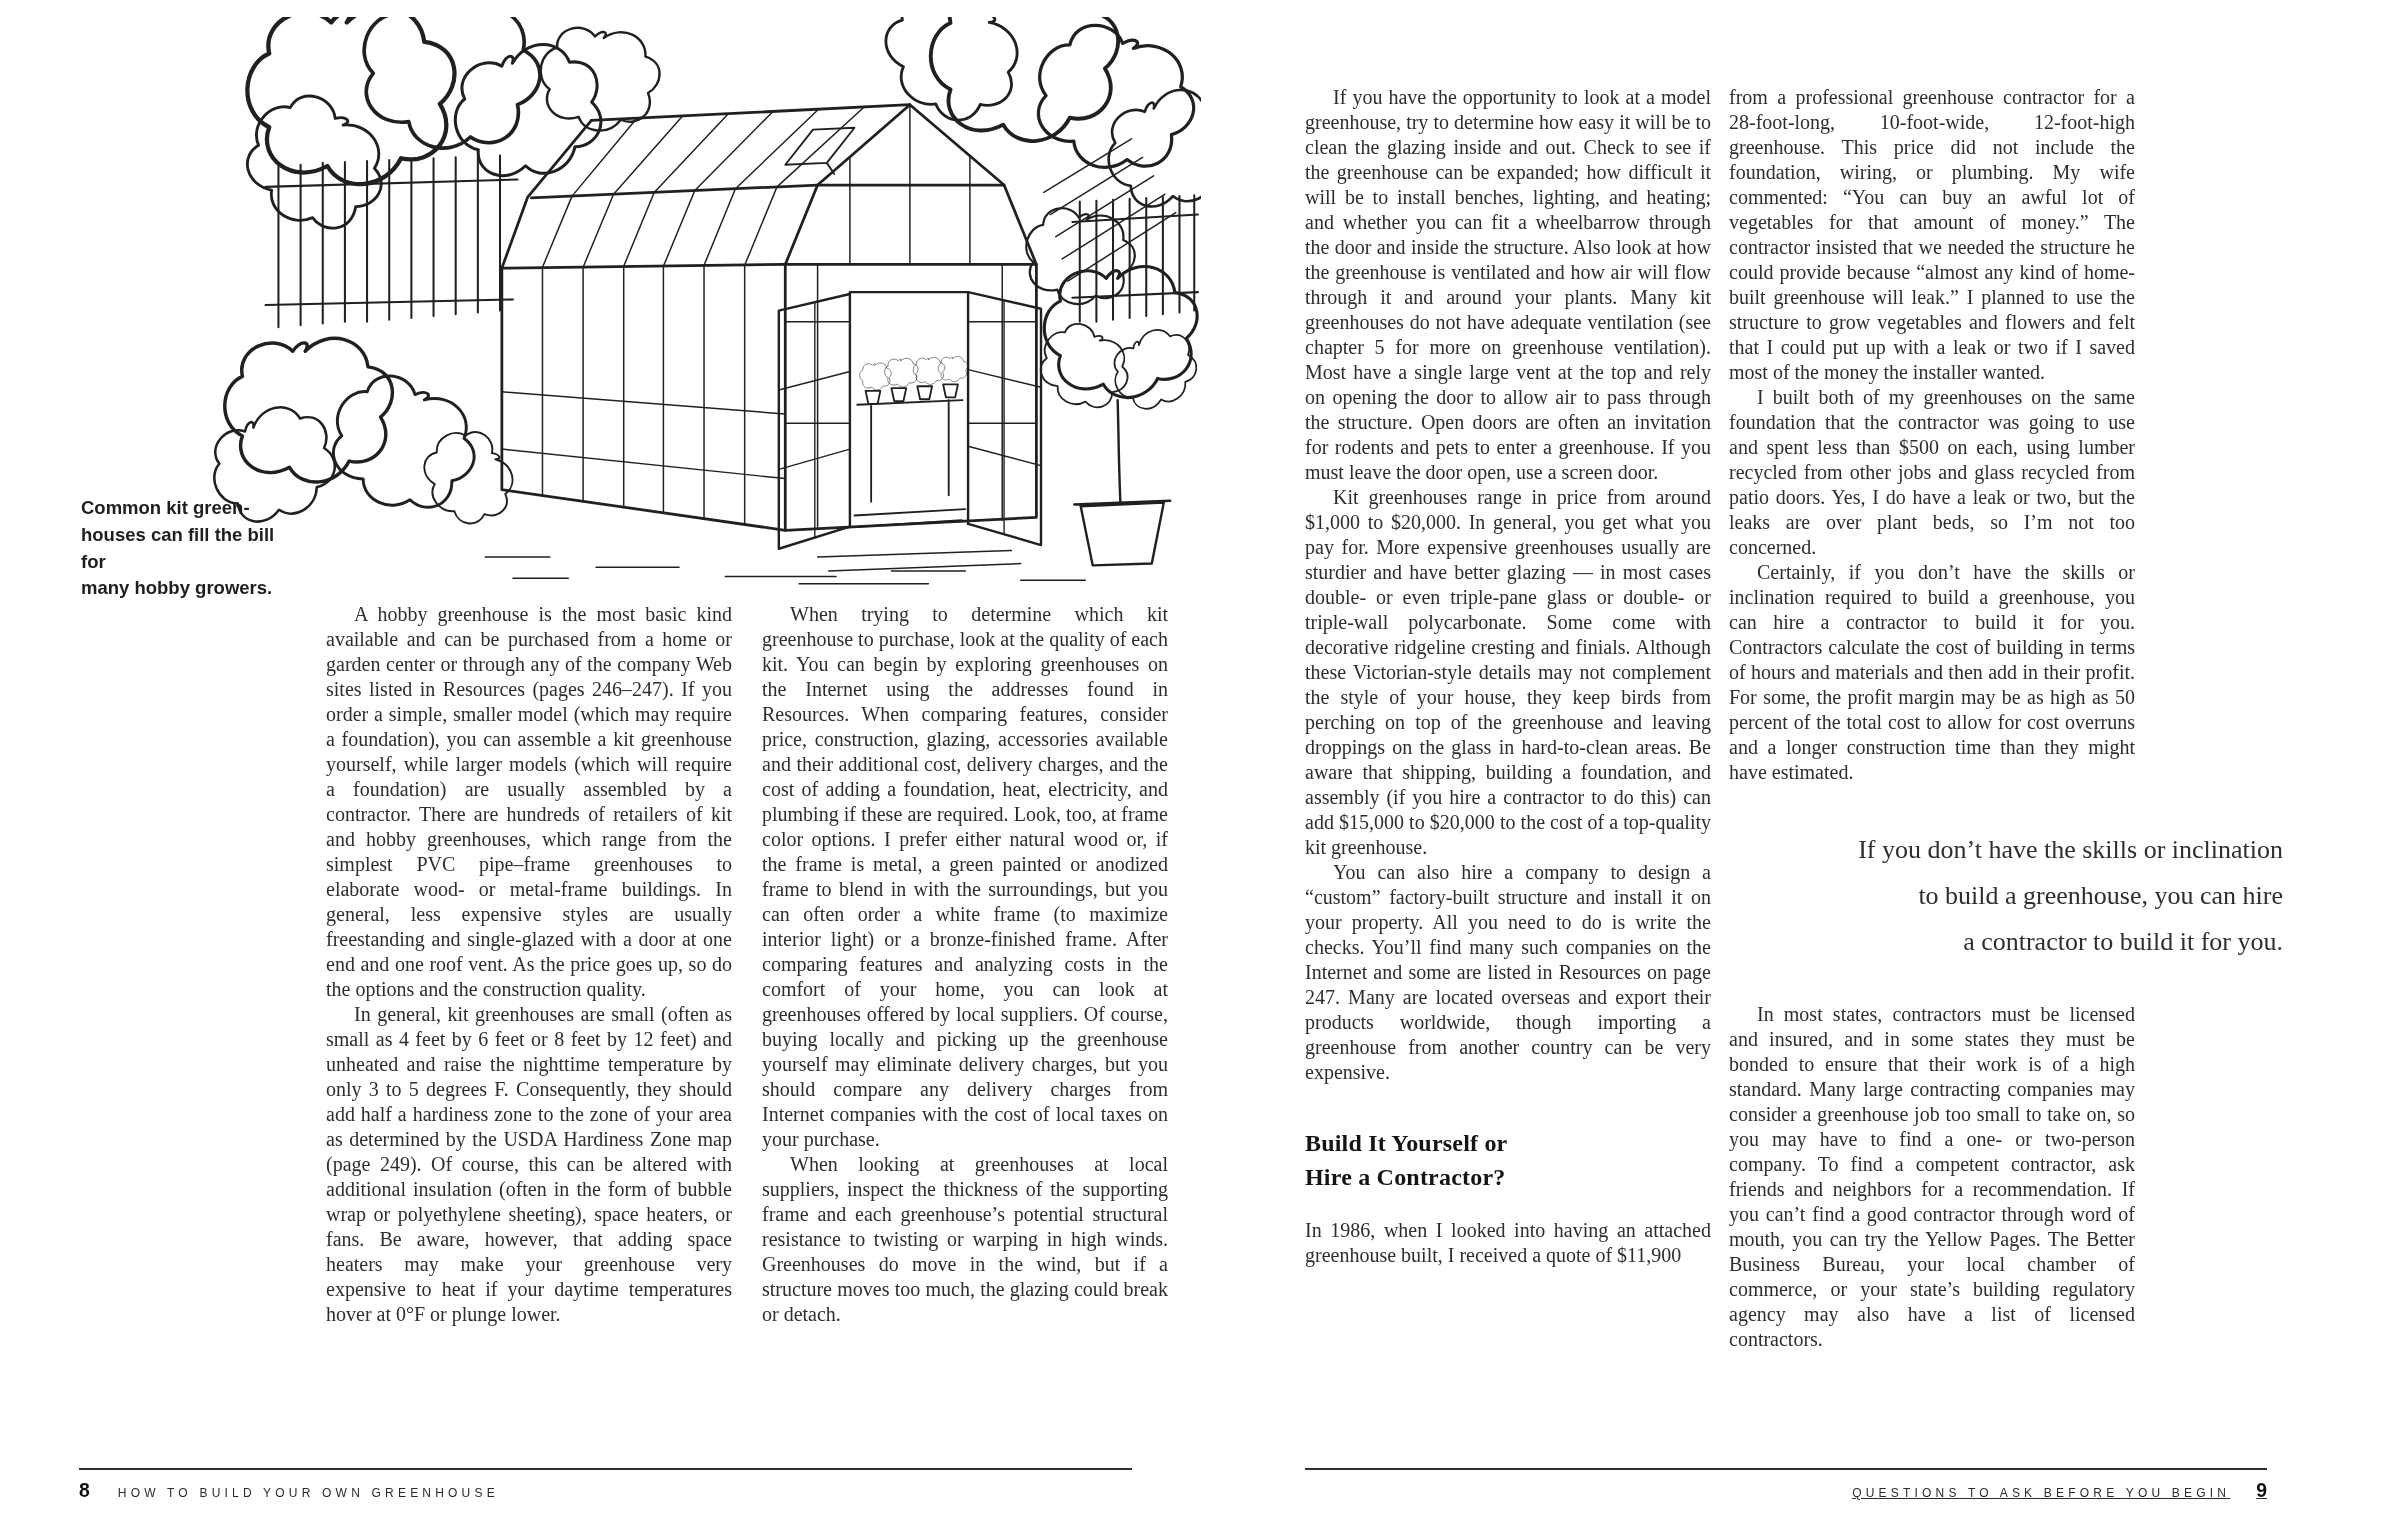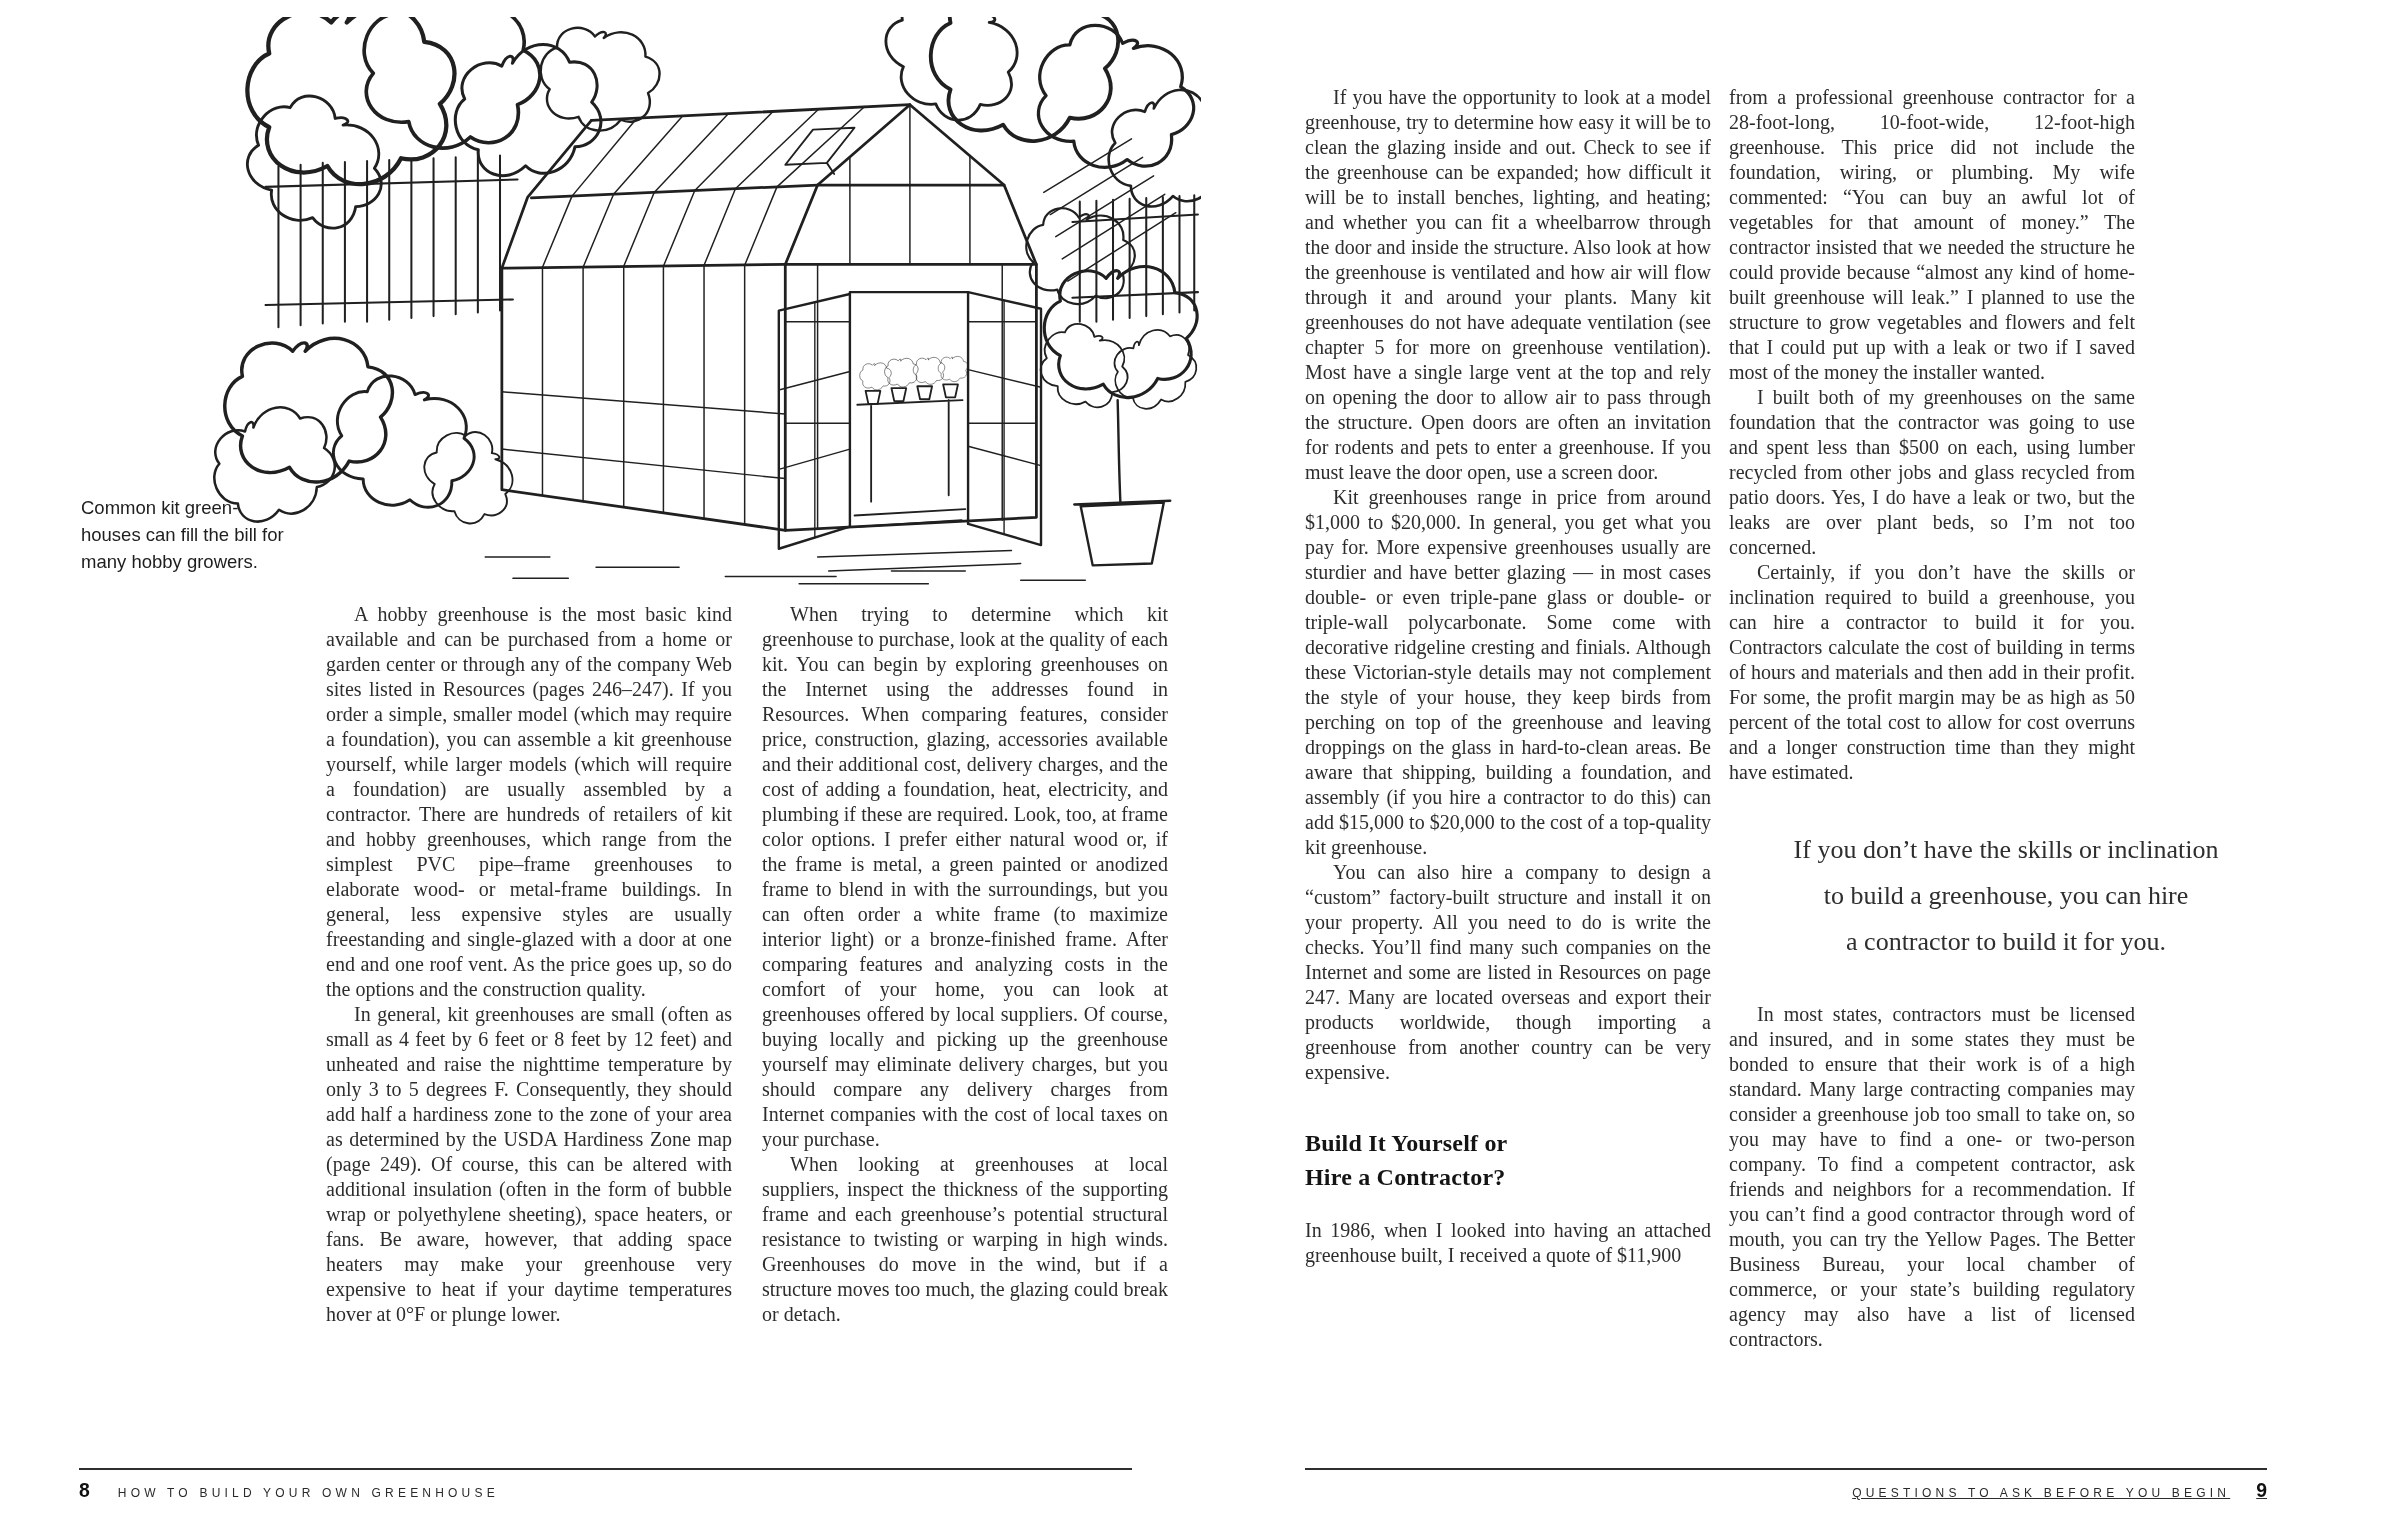--- a/index.html
+++ b/index.html
@@ -11,36 +11,36 @@
 
   .abs{position:absolute;}
 
   
   .illo{left:208px;top:16.6px;width:993px;height:577px;}
   .illo svg{width:100%;height:100%;}
 
   
   .caption{left:81px;top:495px;width:222px;
            font-family:"Liberation Sans", sans-serif;font-size:18.5px;line-height:1.45;
-           color:#1e1e1e;white-space:pre-line;}
+           color:#1e1e1e;white-space:pre-line;font-weight:bold;}
 
   
   .col{width:406px;text-align:justify;font-size:20px;line-height:25px;}
   .bp{margin:0;}
   .bp.ind{text-indent:28px;}
   #L-col1{left:294px;top:602px;height:831px;margin-left:32px;}
   #L-col2{left:762px;top:602px;height:831px;}
   #R-col1{left:104px;top:85px;height:1362px;}
   #R-col2{left:528px;top:85px;height:1362px;}
 
   .section-heading{font-size:24px;font-weight:700;line-height:34px;color:#141414;
                    margin:41px 0 24px 0;white-space:pre-line;text-align:left;letter-spacing:0.2px;}
 
   .pull-quote{width:554px;font-size:26px;line-height:46px;color:#2e2e2e;
-              margin:42px 0 37px 0;white-space:pre-line;text-align:center;text-indent:0;}
+              margin:42px 0 37px 0;white-space:pre-line;text-align:right;text-indent:0;}
 
   
   .footer{top:1468px;border-top:2.8px solid #2f2f2f;padding-top:9.2px;
           font-family:"Liberation Sans", sans-serif;display:flex;align-items:baseline;}
   #footer-left{left:79px;width:1053px;}
   #footer-right{left:104px;width:962px;justify-content:flex-end;text-decoration:underline;}
   .pagenum{font-size:19.4px;font-weight:700;color:#111;}
   .runhead{font-size:12px;letter-spacing:4.2px;color:#2a2a2a;}
   #footer-left .runhead{margin-left:28px;}
   #footer-right .pagenum{margin-left:26px;}

